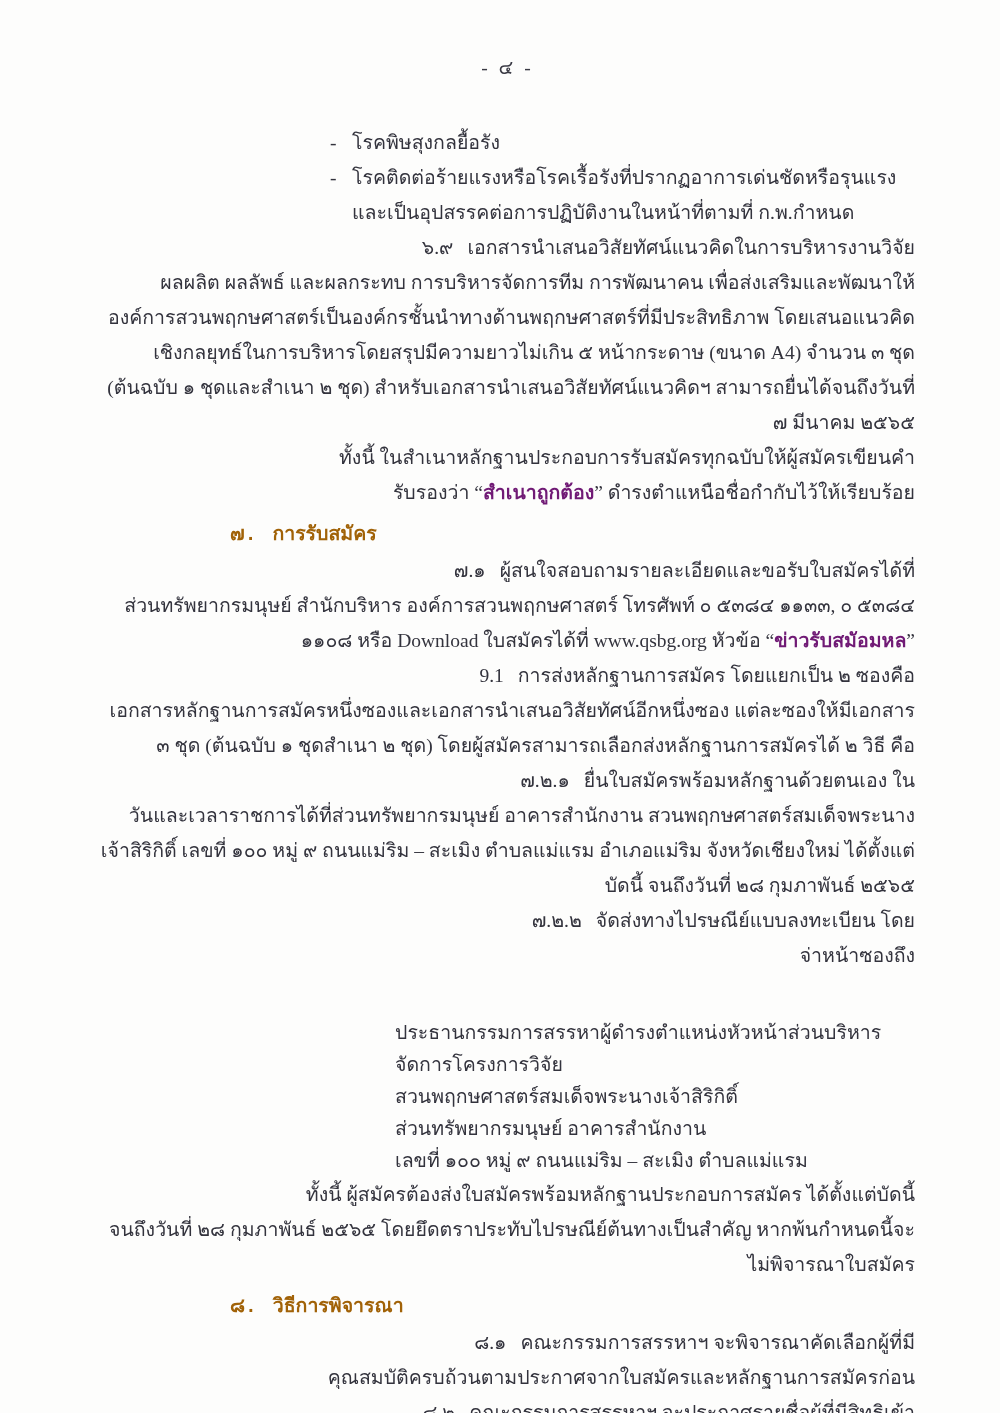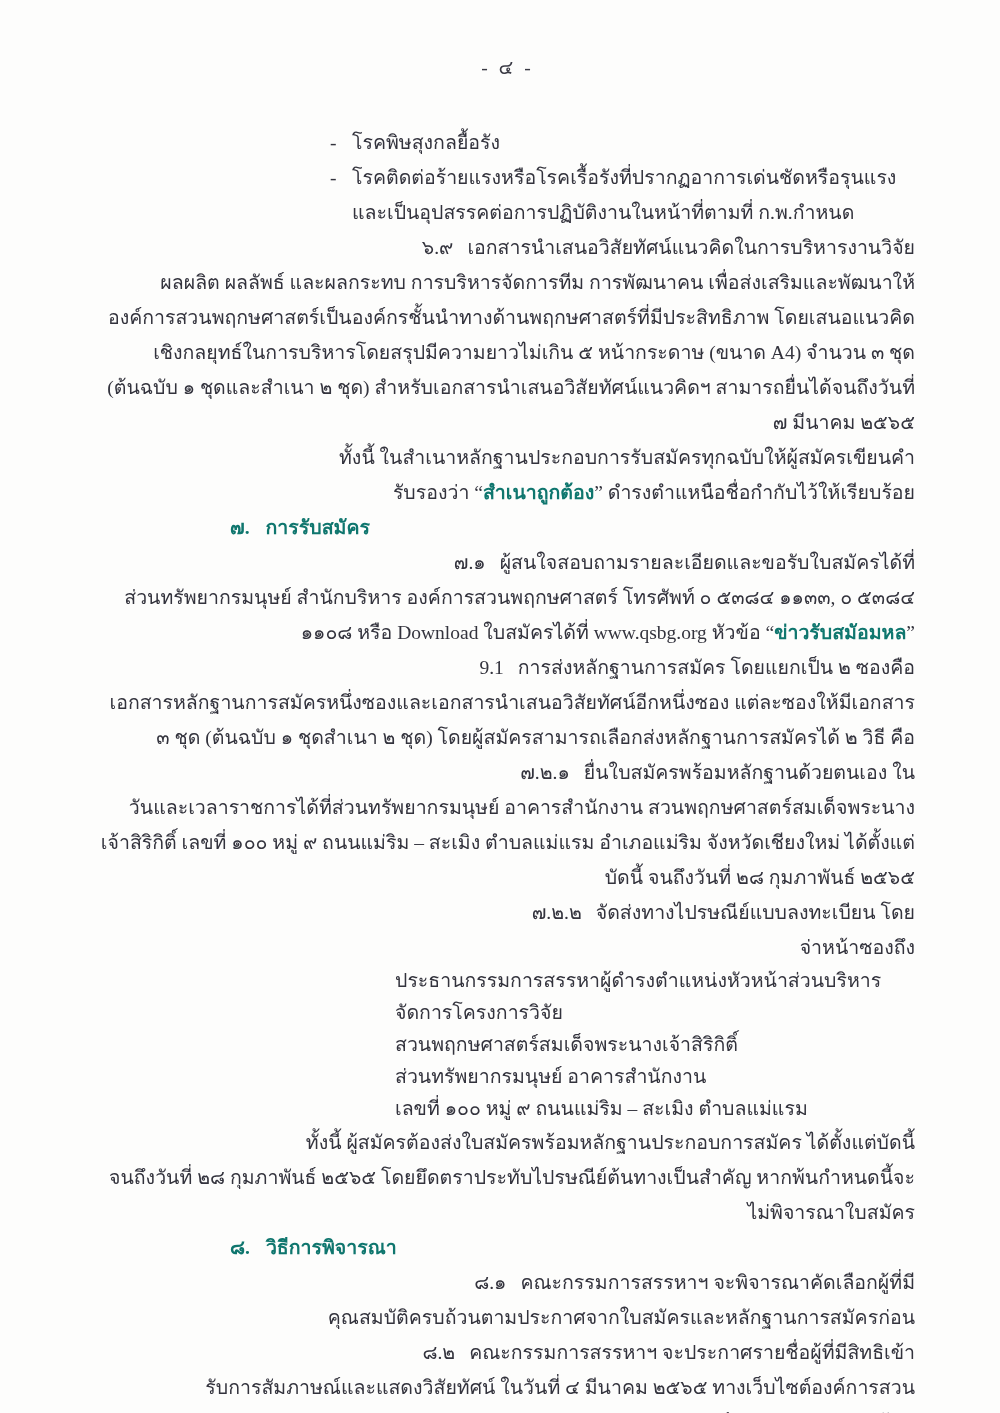--- a/index.html
+++ b/index.html
@@ -26,26 +26,28 @@
   .disease-list { margin-left: 230px; }
   .disease-item { display: flex; }
   .disease-item .dash { width: 22px; flex: 0 0 22px; }
   .para { text-align: right; }
   .indent-160 { text-indent: 160px; }
   .indent-190 { text-indent: 190px; }
   .indent-205 { text-indent: 205px; }
   .clause-num { display: inline-block; margin-right: 14px; }
   .sec-heading {
     margin-left: 130px;
+    margin-top: 8px;
     font-weight: bold;
-    color: #0f766e;
+    color: #a16207;
+    font-family: Liberation Mono, monospace;
   }
   .sec-heading .sec-num { display: inline-block; margin-right: 16px; }
-  b, .bold-inline { font-weight: bold; color: #0f766e; }
-  .address-block { margin-left: 295px; line-height: 32px; }
+  b, .bold-inline { font-weight: bold; color: #701a75; }
+  .address-block { margin-left: 295px; line-height: 32px; margin-top: 44px; }
   .address-line { white-space: nowrap; }
 </style>
 </head>
 <body>
 
 <div class="page">
 
   <div class="page-number">- ๔ -</div>
 
   <div class="disease-list">

